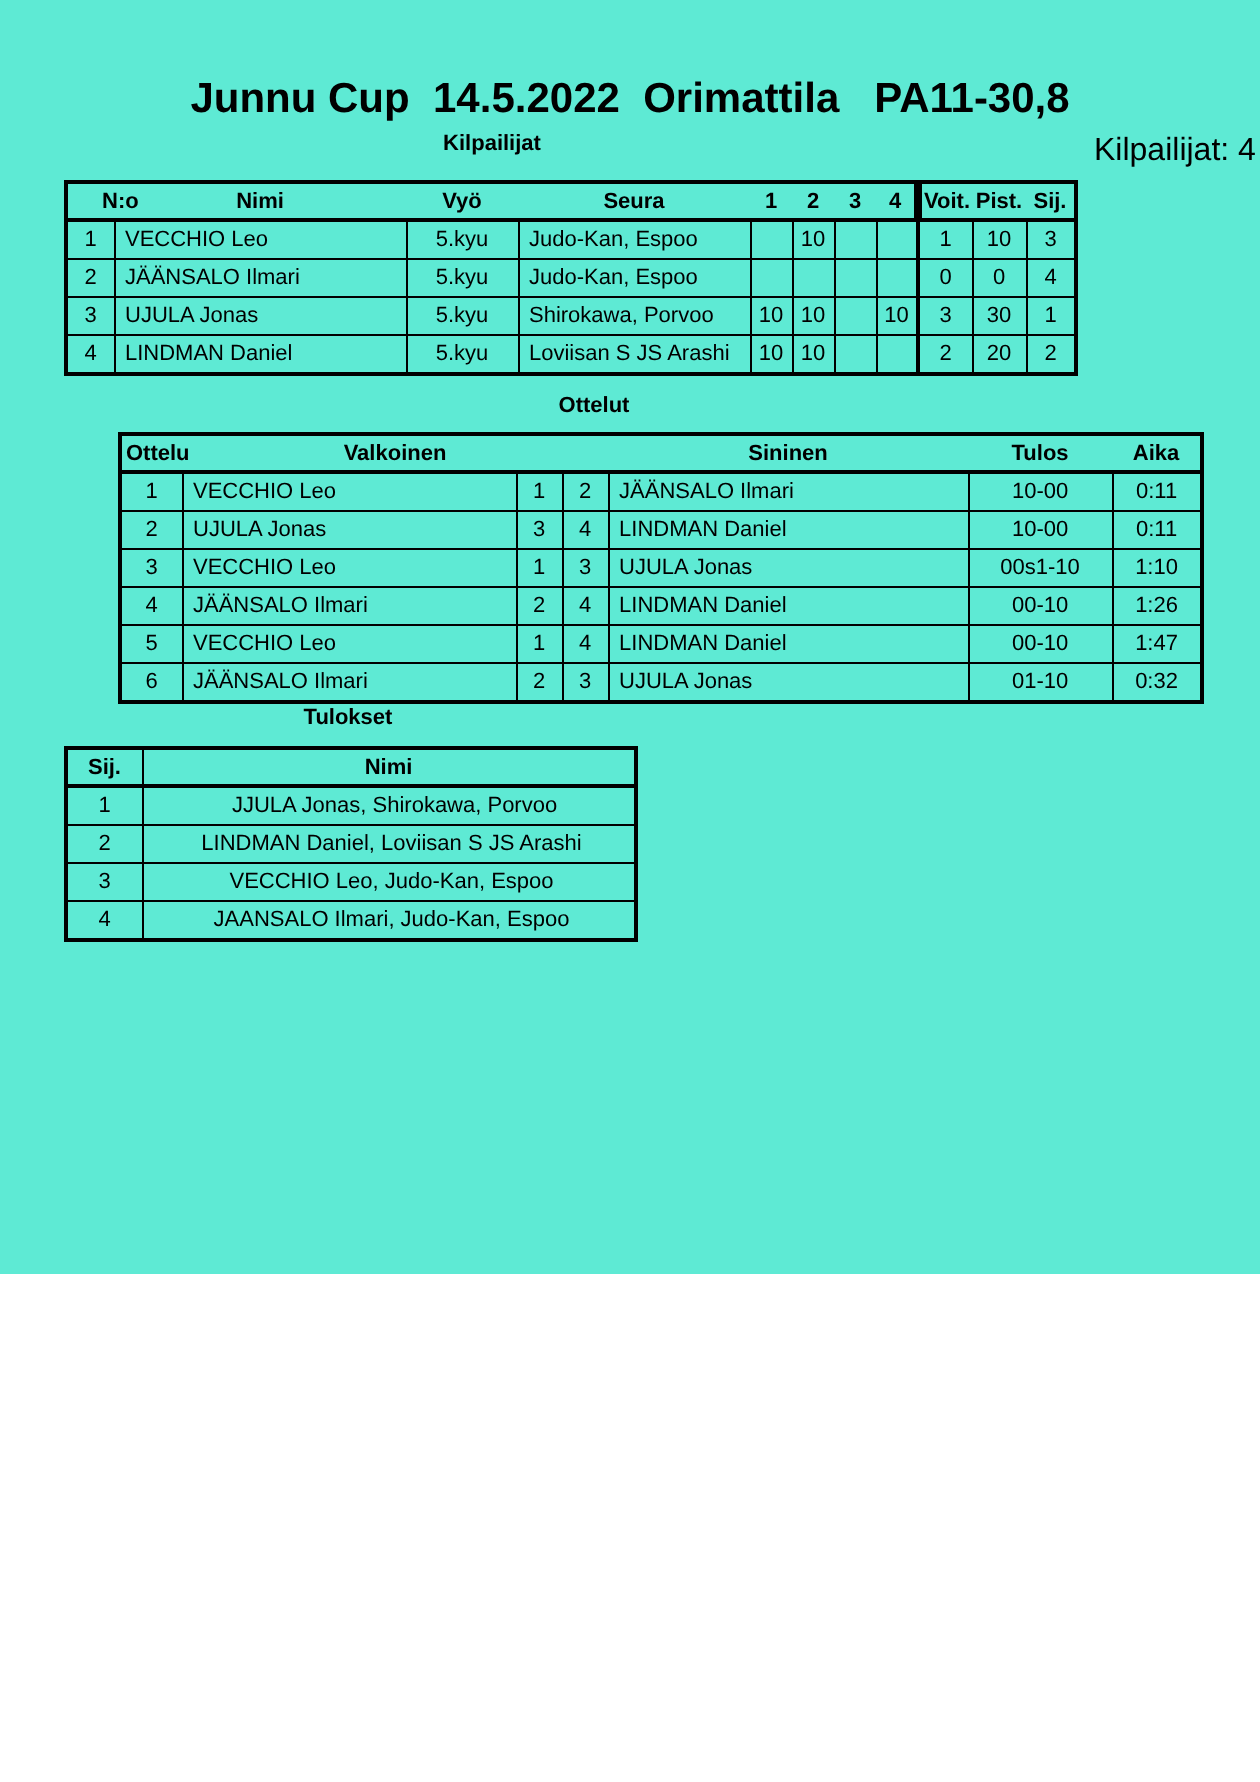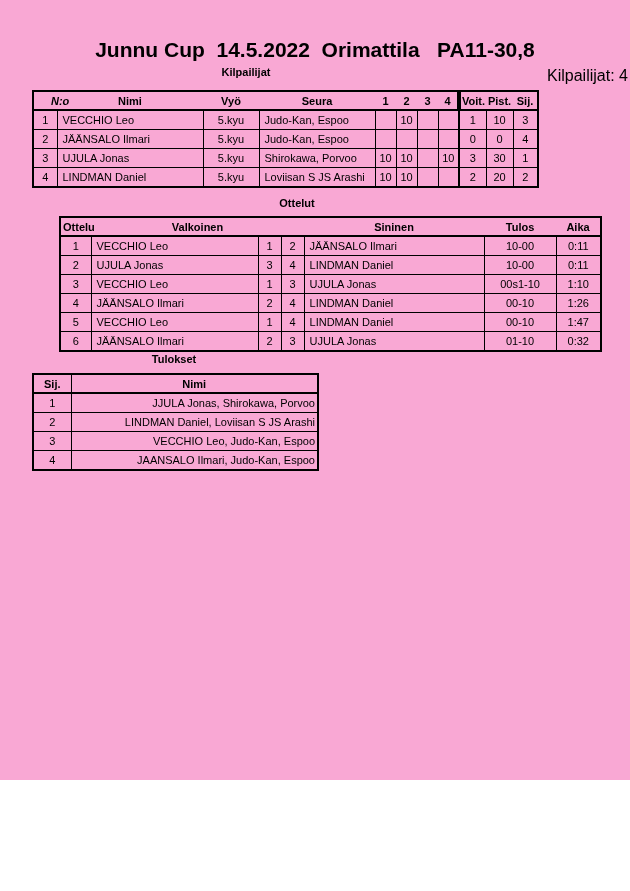--- a/index.html
+++ b/index.html
@@ -1,17 +1,17 @@
 <!DOCTYPE html>
 <html><head>
 <meta charset="utf-8">
 <style>
   html,body { margin:0; padding:0; }
   body { background:#ffffff; font-family:"Liberation Sans", sans-serif; color:#000; }
-  .page { position:relative; width:630px; height:780px; background:#f9a8d4; overflow:hidden; }
+  .page { position:relative; width:630px; height:637px; background:#5eead4; overflow:hidden; }
 
   .page-title {
     position:absolute; top:38px; left:0; width:630px;
     text-align:center; font-size:21px; font-weight:bold; white-space:pre;
     letter-spacing:0px;
   }
   .section-label { position:absolute; transform:translateX(-50%); font-size:11px; font-weight:bold; white-space:pre; }
   .lbl-kilpailijat { top:66px; left:246px; }
   .lbl-ottelut    { top:197px; left:297px; }
   .lbl-tulokset   { top:353px; left:174px;text-align:right; }
@@ -29,35 +29,35 @@
     height:17px; padding:0; white-space:pre; overflow:visible;
   }
   table.tbl td {
     border:1px solid #000;
     height:18px; padding:0 2px; text-align:center;
     white-space:pre; overflow:hidden;
   }
 
   
   .t-kilp { top:90px; left:32px; width:505px; }
-  .t-kilp th:first-child { text-align:center; padding-left:17px;font-style:italic; }
+  .t-kilp th:first-child { text-align:center; padding-left:17px; }
   .t-kilp th.th-voit { border-left:4px solid #000000; }
   .t-kilp td:nth-child(9) { border-left:2px solid #000; }
   .t-kilp td:nth-child(2), .t-kilp td:nth-child(4) { text-align:left; padding-left:5px; }
 
   
   .t-ott { top:216px; left:27px; width:541px;margin-left:32px; }
   .t-ott th:first-child { text-align:left; padding-left:2px; }
   .t-ott td:nth-child(2), .t-ott td:nth-child(5) { text-align:left; padding-left:5px; }
 
   
   .t-tul { top:373px; left:32px; width:285px; }
   .t-tul th + th { border-left:1px solid #000; }
   .t-tul th:first-child { border-right:1px solid #000; }
-  .t-tul td:nth-child(2) { text-align:right; padding-left:5px; }
+  .t-tul td:nth-child(2) { text-align:center; padding-left:5px; }
 </style>
 </head>
 <body>
 
 <div class="page">
 
   <div class="page-title">Junnu Cup  14.5.2022  Orimattila   PA11-30,8</div>
 
   <div class="section-label lbl-kilpailijat">Kilpailijat</div>
   <div class="competitor-count">Kilpailijat: 4</div>

